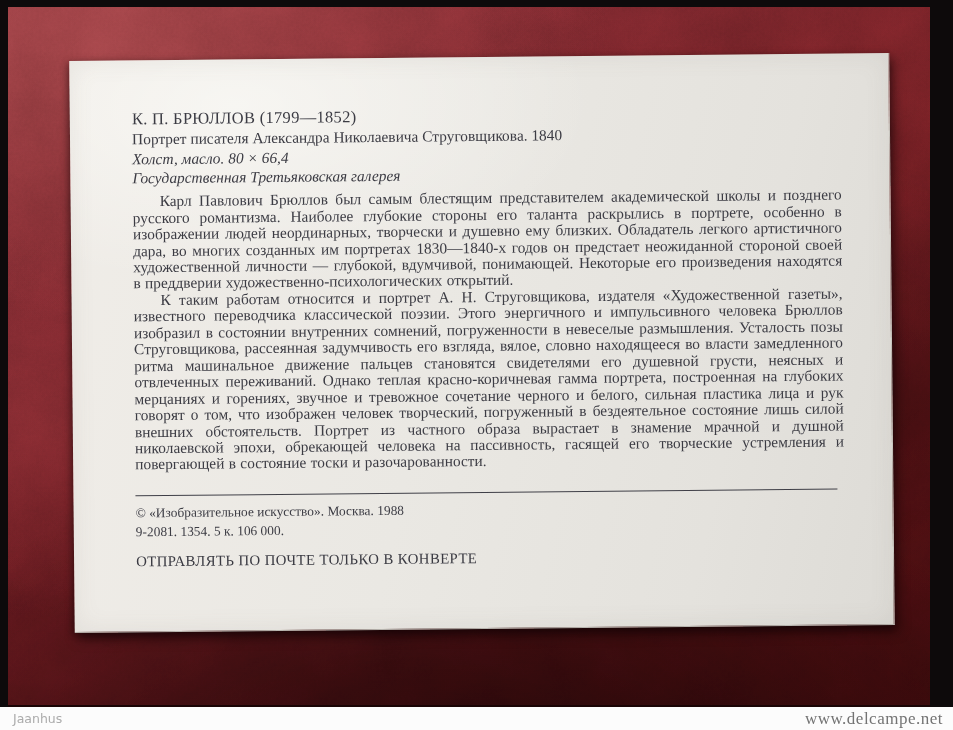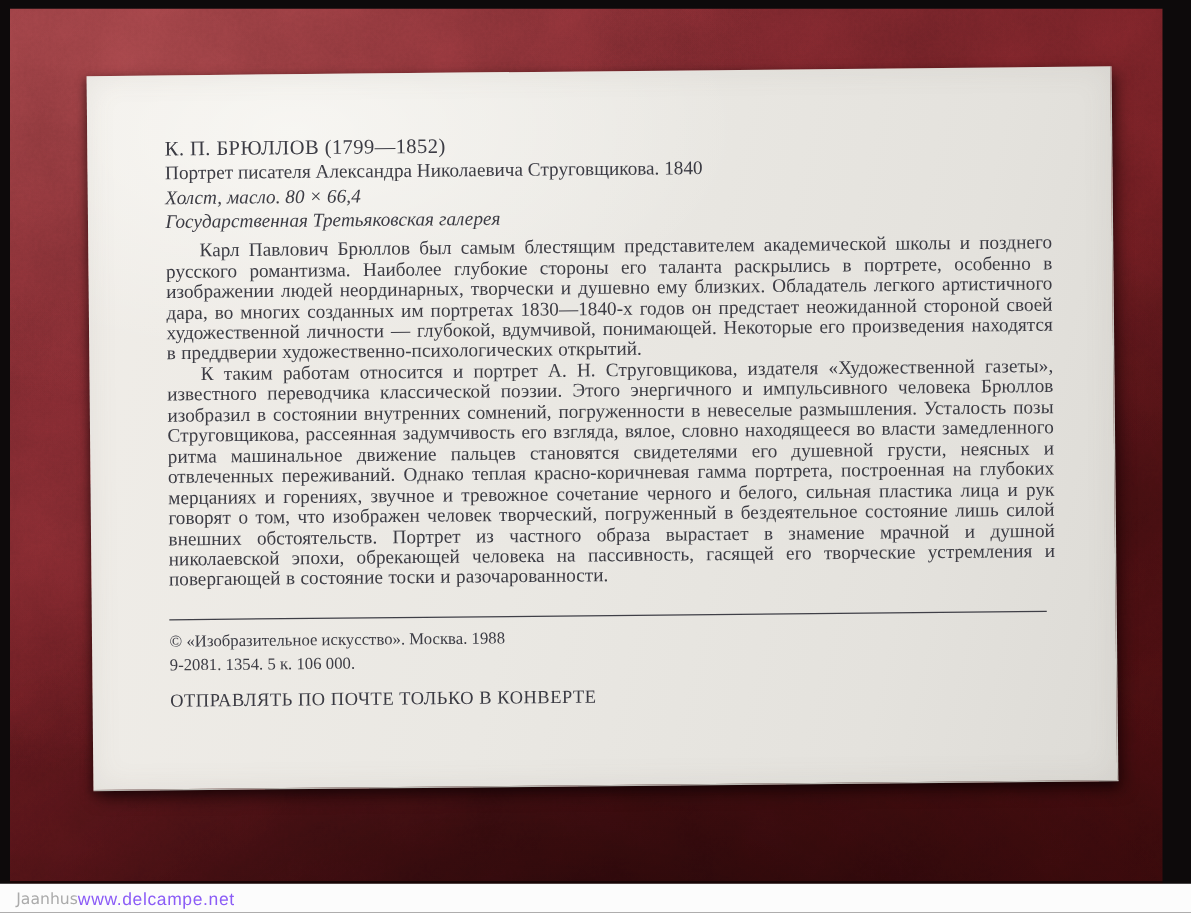--- a/index.html
+++ b/index.html
@@ -42,25 +42,25 @@
     font-size:15.4px; line-height:16.45px; word-spacing:0.5px;
   }
   .para-1 { margin-top:5px; }
   .imprint-rule { margin-top:22px; width:702px; height:0; border-top:1.5px solid #3f3f47; }
   .imprint-copyright { margin-top:7px; font-size:13.4px; line-height:19.5px; }
   .imprint-code { font-size:13.4px; line-height:19.5px; }
   .imprint-mailing { margin-top:11px; font-size:14.8px; letter-spacing:0.4px; color:#3a3a42; }
   .strip {
     position:absolute; left:0; top:707px; width:953px; height:23px;
     background:#fcfcfc; box-sizing:border-box;
-    display:flex; align-items:center;
-    padding:0 20px 0 13px;
+    display:flex; justify-content:space-between; align-items:center;
+    padding:0 10px 0 13px;
   }
   .wm-left  { font-family:"DejaVu Sans","Liberation Sans",sans-serif; font-size:12.5px; color:#ababab; }
-  .wm-right { font-family:Liberation Sans, sans-serif; font-size:14px; letter-spacing:0.5px; color:#8b5cf6; }
+  .wm-right { font-family:Liberation Serif, serif; font-size:17px; letter-spacing:0.5px; color:#737373; }
 </style>
 </head>
 <body>
 
 <div class="photo-frame">
   <div class="leather">
     <svg class="grain" xmlns="http://www.w3.org/2000/svg" preserveAspectRatio="none">
       <filter id="mottle">
         <feTurbulence type="fractalNoise" baseFrequency="0.014" numOctaves="4" seed="11"></feTurbulence>
         <feColorMatrix type="matrix" values="0 0 0 0 0.5  0 0 0 0 0.5  0 0 0 0 0.5  0 0 0 0.9 0"></feColorMatrix>

